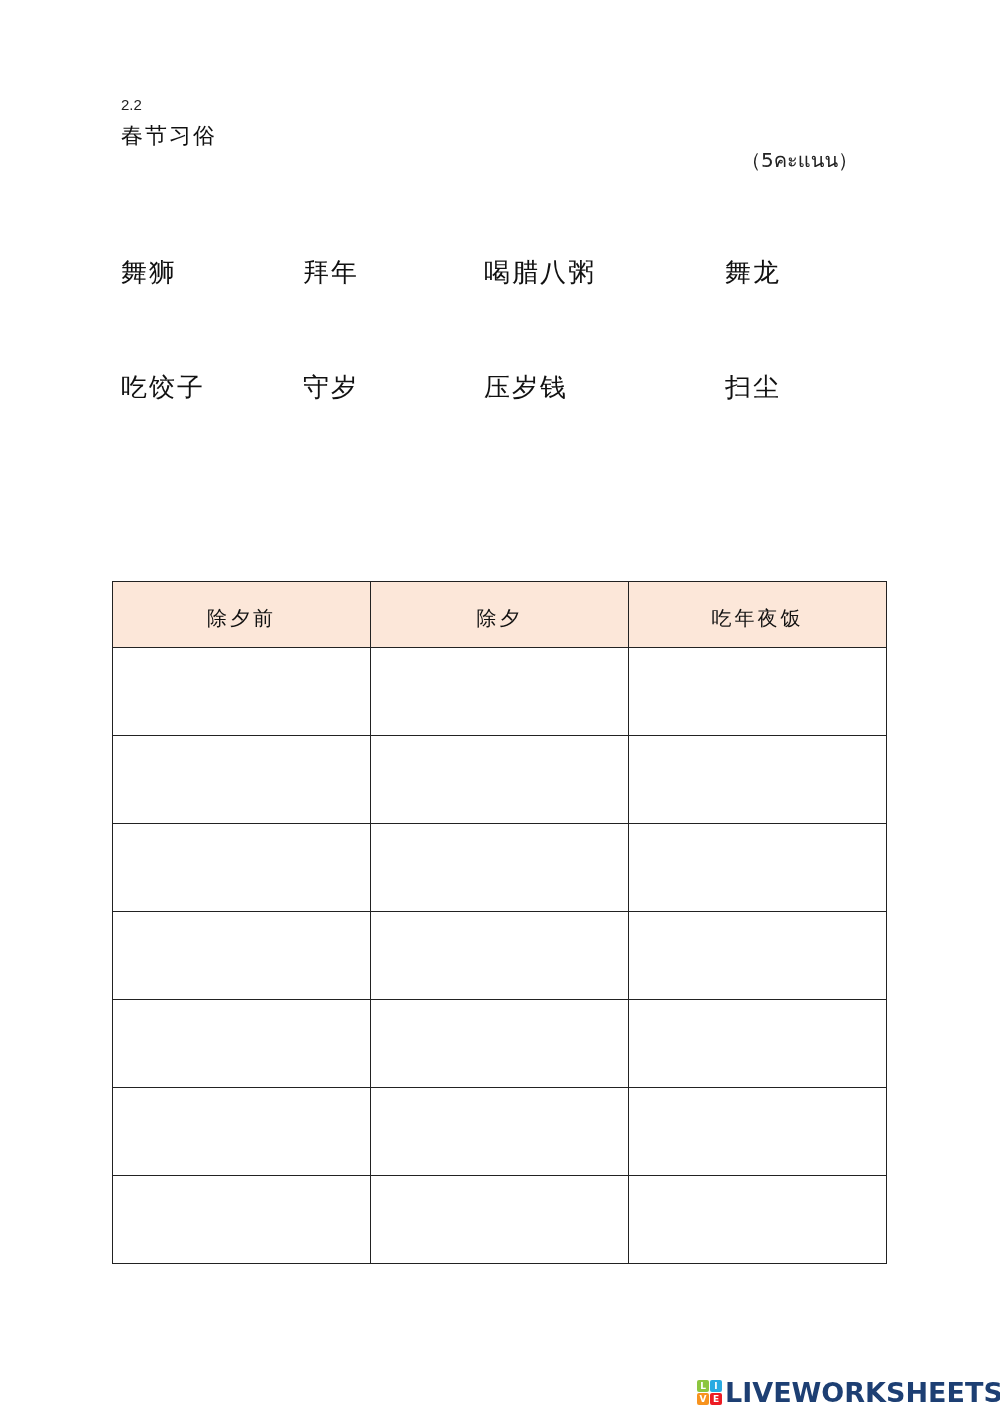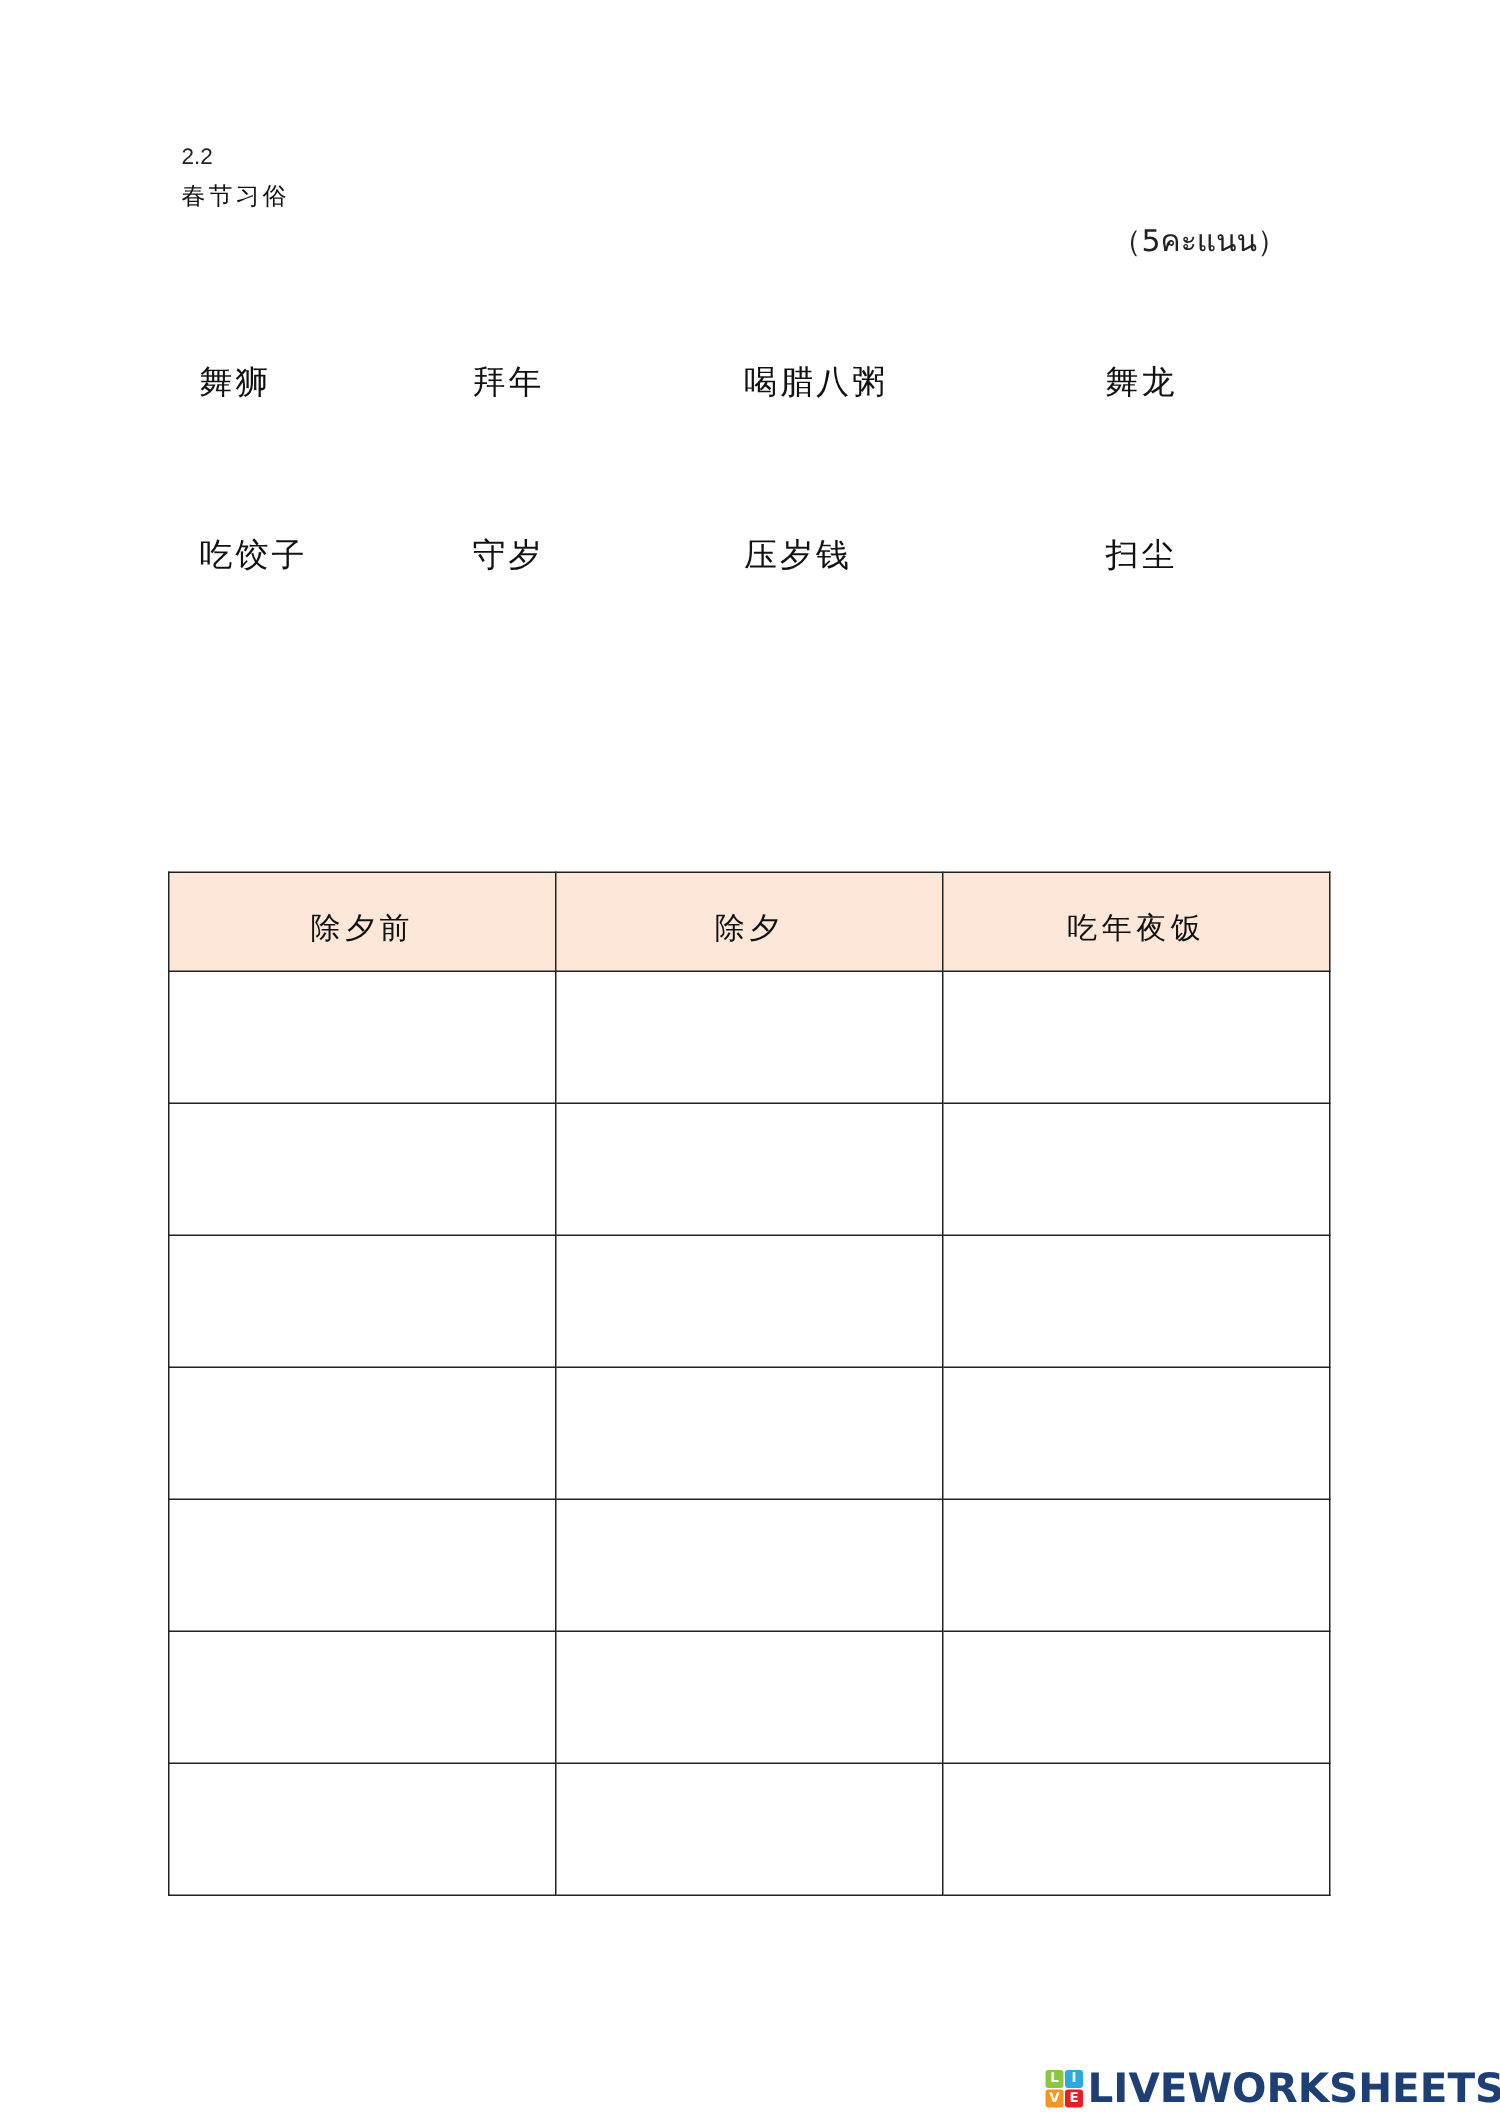--- a/index.html
+++ b/index.html
@@ -23,21 +23,21 @@
       align-items: baseline;
       gap: 8px;
       flex-direction: column;
     }
     .section-number {
       font-family: "Liberation Sans", "DejaVu Sans", sans-serif;
       font-size: 15px;
       color: #222;
     }
     .section-heading {
-      font-size: 16px;
+      font-size: 22px;
       letter-spacing: 2px;
       color: #111;
     }
     .instruction {
       position: absolute;
       left: 121px;
       top: 146px;
       width: 760px;
       font-family: "DejaVu Sans", "Liberation Sans", sans-serif;
       font-size: 15px;
@@ -55,27 +55,26 @@
       left: 121px;
       top: 240px;
       width: 760px;
     }
     .word-row {
       position: relative;
       height: 115px;
     }
     .word {
       position: absolute;
-      top: 0;
-      font-size: 22px;
+      top: 15px;
+      font-size: 26px;
       letter-spacing: 2px;
       color: #111;
       cursor: grab;
       white-space: nowrap;
-      margin-left: 12px;
     }
     .word.c0 { left: 0px; }
     .word.c1 { left: 182px; }
     .word.c2 { left: 363px; text-align: right; }
     .word.c3 { left: 604px; }
 
     .sort-table {
       position: absolute;
       left: 112px;
       top: 581px;

